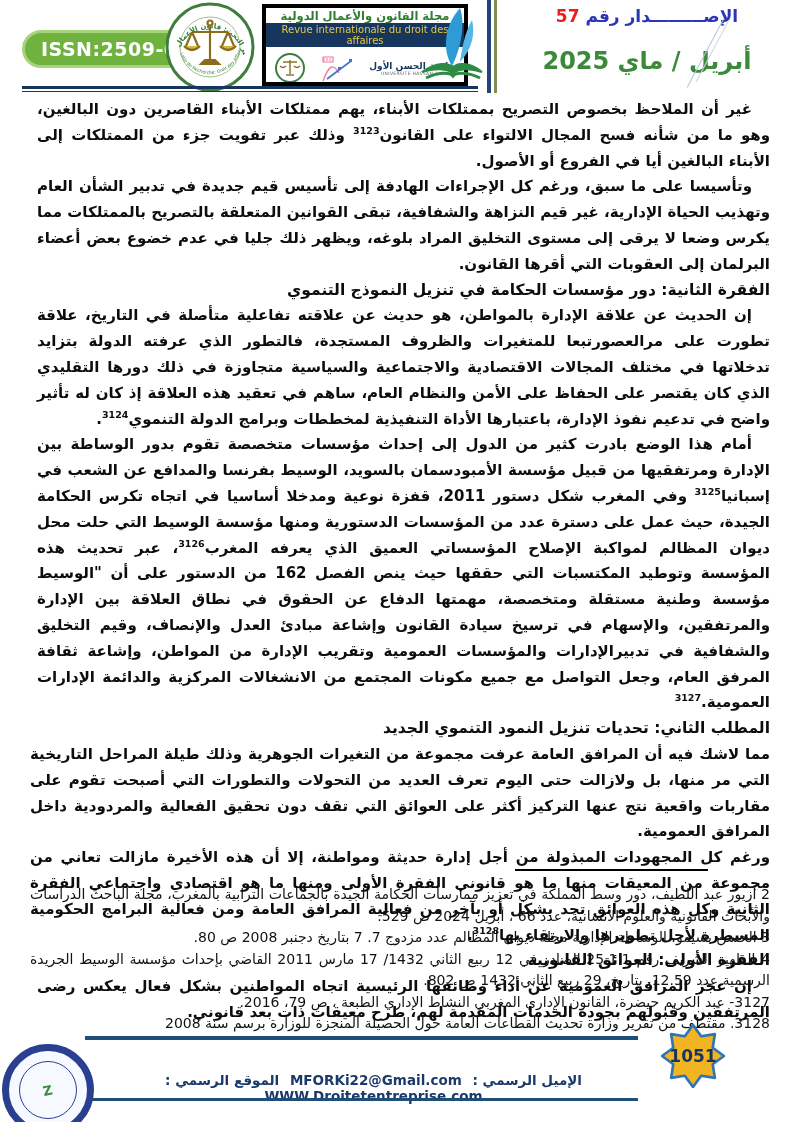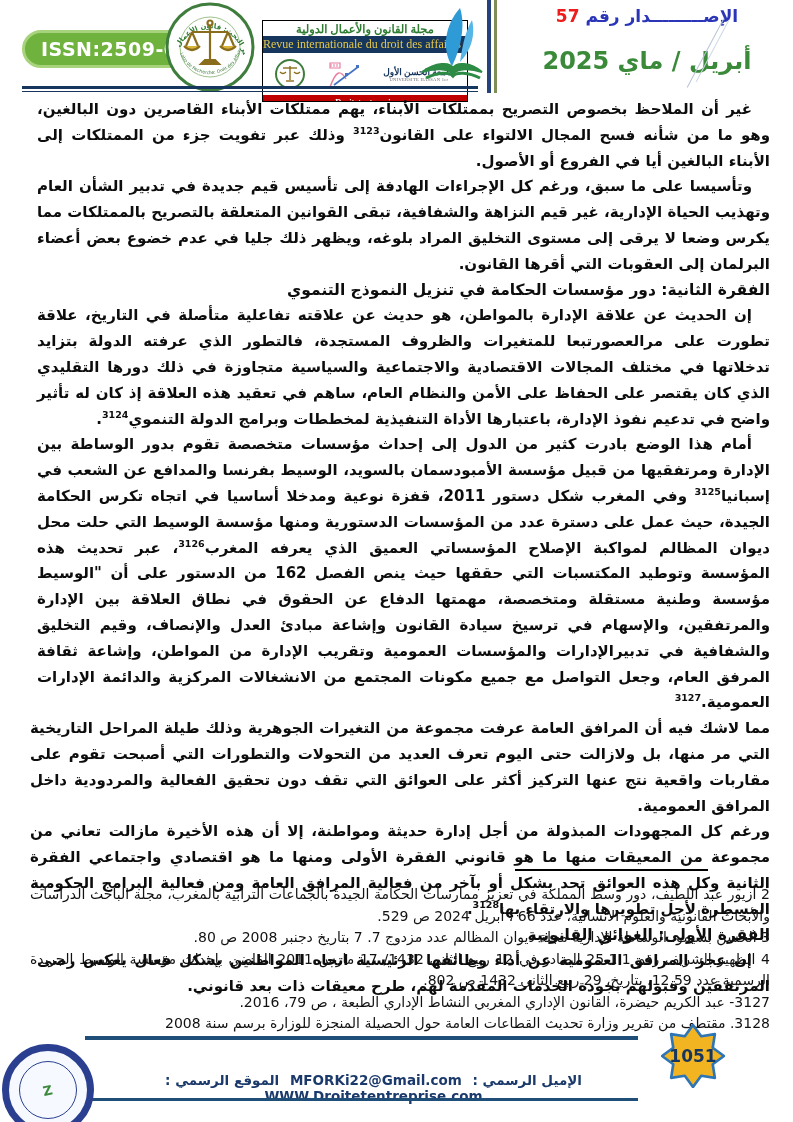--- a/index.html
+++ b/index.html
@@ -12,25 +12,25 @@
 
   
   .hdr { position:absolute; top:0; left:0; width:793px; height:95px; }
   .issn-pill{
     position:absolute; left:22px; top:30px; padding:5px 16px;
     background:#6fb33e; border:3px solid #a6d37c; border-radius:20px;
     color:#fff; font-weight:bold; font-size:19px; letter-spacing:.5px; white-space:nowrap;
   }
   .lab-logo{ position:absolute; left:165px; top:2px; width:90px; height:90px; }
   .banner{
-    position:absolute; left:262px; top:20px; width:206px; height:82px;
-    border:1px solid #000000; background:#fff; overflow:hidden;font-family:Liberation Serif, serif;
+    position:absolute; left:262px; top:4px; width:206px; height:82px;
+    border:4px solid #000000; background:#fff; overflow:hidden;
   }
   .banner-title{ direction:rtl; text-align:center; color:#2f7d32; font-weight:bold; font-size:11.5px; padding-top:1px; }
-  .banner-sub{ background:#17365d; color:#e5c84a; font-size:12px; padding:1px 0; }
+  .banner-sub{ background:#17365d; color:#e5c84a; font-size:10px; text-align:center; padding:1px 0; }
   .banner-mid{ display:flex; align-items:center; justify-content:space-around; height:42px; padding:0 2px; }
   .uni-txt{ text-align:center; direction:rtl; }
   .uni-ar{ color:#17365d; font-weight:bold; font-size:9px; }
   .uni-fr{ color:#666; font-size:4.5px; letter-spacing:.3px; }
   .banner-web{ background:#c00000; color:#fff; font-weight:bold; font-size:8.5px; text-align:center; padding:2px 0; }
   .book-art{ position:absolute; left:420px; top:6px; width:64px; height:84px; }
   .hdr-rule{
     position:absolute; left:22px; top:86px; width:456px; height:6px;
     border-top:3px solid #17365d; border-bottom:1px solid #17365d;
   }
@@ -191,20 +191,21 @@
       <div class="date-line">أبريل / ماي 2025</div>
     </div>
   </div>
 
   <div class="body-blocks">
       <p class="para indent">غير أن الملاحظ بخصوص التصريح بممتلكات الأبناء، يهم ممتلكات الأبناء القاصرين دون البالغين، وهو ما من شأنه فسح المجال الالتواء على القانون<sup>3123</sup> وذلك عبر تفويت جزء من الممتلكات إلى الأبناء البالغين أيا في الفروع أو الأصول.</p>
       <p class="para indent">وتأسيسا على ما سبق، ورغم كل الإجراءات الهادفة إلى تأسيس قيم جديدة في تدبير الشأن العام وتهذيب الحياة الإدارية، غير قيم النزاهة والشفافية، تبقى القوانين المتعلقة بالتصريح بالممتلكات مما يكرس وضعا لا يرقى إلى مستوى التخليق المراد بلوغه، ويظهر ذلك جليا في عدم خضوع بعض أعضاء البرلمان إلى العقوبات التي أقرها القانون.</p>
       <div class="heading">الفقرة الثانية: دور مؤسسات الحكامة في تنزيل النموذج التنموي</div>
       <p class="para indent">إن الحديث عن علاقة الإدارة بالمواطن، هو حديث عن علاقته تفاعلية متأصلة في التاريخ، علاقة تطورت على مرالعصورتبعا للمتغيرات والظروف المستجدة، فالتطور الذي عرفته الدولة بتزايد تدخلاتها في مختلف المجالات الاقتصادية والاجتماعية والسياسية متجاوزة في ذلك دورها التقليدي الذي كان يقتصر على الحفاظ على الأمن والنظام العام، ساهم في تعقيد هذه العلاقة إذ كان له تأثير واضح في تدعيم نفوذ الإدارة، باعتبارها الأداة التنفيذية لمخططات وبرامج الدولة التنموي<sup>3124</sup>.</p>
       <p class="para indent">أمام هذا الوضع بادرت كثير من الدول إلى إحداث مؤسسات متخصصة تقوم بدور الوساطة بين الإدارة ومرتفقيها من قبيل مؤسسة الأمبودسمان بالسويد، الوسيط بفرنسا والمدافع عن الشعب في إسبانيا<sup>3125</sup> وفي المغرب شكل دستور 2011، قفزة نوعية ومدخلا أساسيا في اتجاه تكرس الحكامة الجيدة، حيث عمل على دسترة عدد من المؤسسات الدستورية ومنها مؤسسة الوسيط التي حلت محل ديوان المظالم لمواكبة الإصلاح المؤسساتي العميق الذي يعرفه المغرب<sup>3126</sup>، عبر تحديث هذه المؤسسة وتوطيد المكتسبات التي حققها حيث ينص الفصل 162 من الدستور على أن "الوسيط مؤسسة وطنية مستقلة ومتخصصة، مهمتها الدفاع عن الحقوق في نطاق العلاقة بين الإدارة والمرتفقين، والإسهام في ترسيخ سيادة القانون وإشاعة مبادئ العدل والإنصاف، وقيم التخليق والشفافية في تدبيرالإدارات والمؤسسات العمومية وتقريب الإدارة من المواطن، وإشاعة ثقافة المرفق العام، وجعل التواصل مع جميع مكونات المجتمع من الانشغالات المركزية والدائمة الإدارات العمومية.<sup>3127</sup></p>
+      <div class="heading">المطلب الثاني: تحديات تنزيل النمود التنموي الجديد</div>
       <p class="para">مما لاشك فيه أن المرافق العامة عرفت مجموعة من التغيرات الجوهرية وذلك طيلة المراحل التاريخية التي مر منها، بل ولازالت حتى اليوم تعرف العديد من التحولات والتطورات التي أصبحت تقوم على مقاربات واقعية نتج عنها التركيز أكثر على العوائق التي تقف دون تحقيق الفعالية والمردودية داخل المرافق العمومية.</p>
       <p class="para">ورغم كل المجهودات المبذولة من أجل إدارة حديثة ومواطنة، إلا أن هذه الأخيرة مازالت تعاني من مجموعة من المعيقات منها ما هو قانوني الفقرة الأولى ومنها ما هو اقتصادي واجتماعي الفقرة الثانية وكل هذه العوائق تحد بشكل أو بآخر من فعالية المرافق العامة ومن فعالية البرامج الحكومية المسطرة لأجل تطويرها والارتقاء بها<sup>3128</sup>.</p>
       <div class="heading">الفقرة الأولى: العوائق القانونية</div>
       <p class="para indent">إن عجز المرافق العمومية عن أداء وظائفها الرئيسية اتجاه المواطنين بشكل فعال يعكس رضى المرتفقين وقبولهم بجودة الخدمات المقدمة لهم، طرح معيقات ذات بعد قانوني.</p>
     </div>
 
   <div class="fn-sep"></div>
   <div class="footnotes">
       <div class="footnote">2 أزيور عبد اللطيف، دور وسط المملكة في تعزيز ممارسات الحكامة الجيدة بالجماعات الترابية بالمغرب، مجلة الباحث الدراسات والأبحاث القانونية والعلوم الانسانية، عدد 66 ، أبريل 2024 ص 529.</div>
       <div class="footnote">3 الحسن بسيمو، الوساطة الإدارية مجلة ديوان المظالم عدد مزدوج 7. 7 بتاريخ دجنبر 2008 ص 80.</div>

